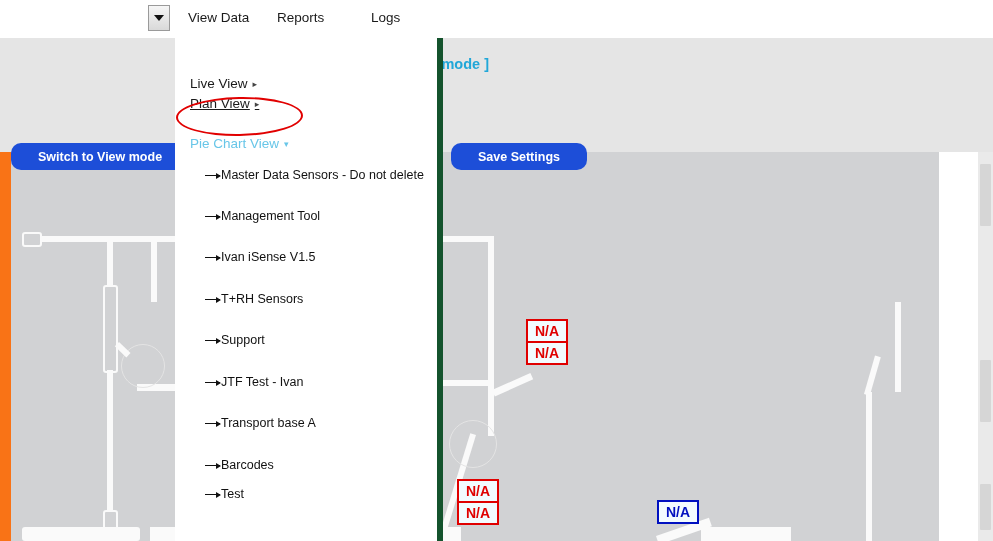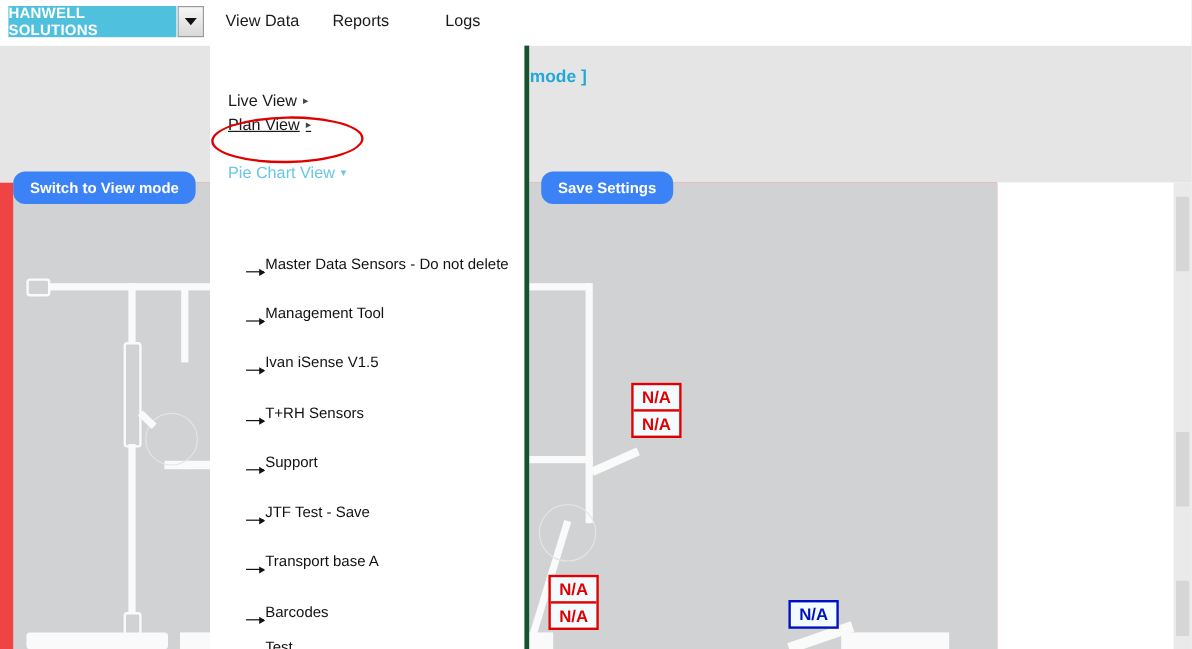--- a/index.html
+++ b/index.html
@@ -45,30 +45,30 @@
   #breadcrumb .current{color:#222;}
 
   
   #toolbar{
     position:absolute;left:0;top:38px;width:993px;height:114px;background:#e5e5e5;z-index:5;
   }
   #page-title{
     position:absolute;left:333px;top:18px;font-size:14.5px;font-weight:bold;color:#21a7d8;white-space:nowrap;
   }
   .btn-blue{
-    position:absolute;height:27px;background:#3b82f6;color:#fff;border:0;border-radius:10px;
+    position:absolute;height:27px;background:#1d4ed8;color:#fff;border:0;border-radius:10px;
     font-family:"Liberation Sans","DejaVu Sans",sans-serif;
-    font-size:12.5px;font-weight:bold;cursor:pointer;padding:0 14px;white-space:nowrap;
+    font-size:12.5px;font-weight:bold;cursor:pointer;padding:0 27px;white-space:nowrap;
   }
   #switch-view-btn{left:11px;top:105px;}
   #save-settings-btn{left:451px;top:105px;}
 
   
   #plan-wrap{
-    position:absolute;left:0;top:152px;width:831px;height:389px;background:#ef4444;overflow:hidden;z-index:4;
+    position:absolute;left:0;top:152px;width:939px;height:389px;background:#f97316;overflow:hidden;z-index:4;
   }
   #plan{
     position:absolute;left:11px;top:0;width:967px;height:389px;background:#d1d2d4;
   }
   .wall{position:absolute;background:#fafafa;}
   .door{position:absolute;background:#d1d2d4;border:2px solid #fafafa;border-radius:3px;box-sizing:border-box;}
   .diag{position:absolute;background:#fafafa;transform-origin:0 0;}
   .arc{position:absolute;border:1px solid #e2e2e2;border-radius:50%;}
 
   
@@ -84,32 +84,32 @@
 
   
   #vscroll{
     position:absolute;right:0;top:152px;width:15px;height:389px;background:#eaeaea;z-index:6;
   }
   #vscroll .thumb{position:absolute;left:2px;width:11px;background:#d6d6d6;border-radius:1px;}
 
   
   #menu{
     position:absolute;left:175px;top:31px;width:262px;height:510px;
-    background:#ffffff;border-right:4px solid #14532d;z-index:20;
+    background:#ffffff;border-right:6px solid #14532d;z-index:20;
   }
   .menu-top{
     position:absolute;left:15px;font-size:13.5px;color:#1a1a1a;cursor:pointer;white-space:nowrap;
   }
   .menu-top .ar{font-size:9px;color:#444;margin-left:5px;vertical-align:1px;}
   .menu-top.hovered{color:#68c6e8;}
   .menu-top.hovered .ar{color:#68c6e8;}
 
   .menu-sub{
     position:absolute;left:30px;font-size:12.5px;color:#111;cursor:pointer;white-space:nowrap;
-    display:flex;align-items:flex-end;margin-top:45px;
+    display:flex;align-items:center;
   }
   .menu-sub .dash{
     display:inline-block;width:15px;height:0;border-top:1.5px solid #111;position:relative;margin-right:1px;
   }
   .menu-sub .dash:after{
     content:"";position:absolute;right:-1px;top:-3px;
     border-left:5px solid #111;border-top:3px solid transparent;border-bottom:3px solid transparent;
   }
 
   
@@ -188,21 +188,20 @@
   </div>
 </div>
 
 <div id="vscroll">
     <div class="thumb" style="top: 12px; height: 62px;"></div>
     <div class="thumb" style="top: 208px; height: 62px;"></div>
     <div class="thumb" style="top: 332px; height: 46px;"></div>
   </div>
 
 <div id="topbar">
-  <div id="brand">HANWELL SOLUTIONS</div>
   <div id="brand-caret">
     <span class="tri"></span>
   </div>
   <div id="navitems">
       <div class="navitem active" style="left: 188px;">View Data</div>
       <div class="navitem" style="left: 277px;">Reports</div>
       <div class="navitem" style="left: 371px;">Logs</div>
     </div>
 
 </div>
@@ -229,21 +228,21 @@
       <div class="menu-sub" style="top: 261px;">
         <span class="dash"></span>
         <span>T+RH Sensors</span>
       </div>
       <div class="menu-sub" style="top: 302px;">
         <span class="dash"></span>
         <span>Support</span>
       </div>
       <div class="menu-sub" style="top: 344px;">
         <span class="dash"></span>
-        <span>JTF Test - Save</span>
+        <span>JTF Test - Ivan</span>
       </div>
       <div class="menu-sub" style="top: 385px;">
         <span class="dash"></span>
         <span>Transport base A</span>
       </div>
       <div class="menu-sub" style="top: 427px;">
         <span class="dash"></span>
         <span>Barcodes</span>
       </div>
       <div class="menu-sub" style="top: 456px;">

